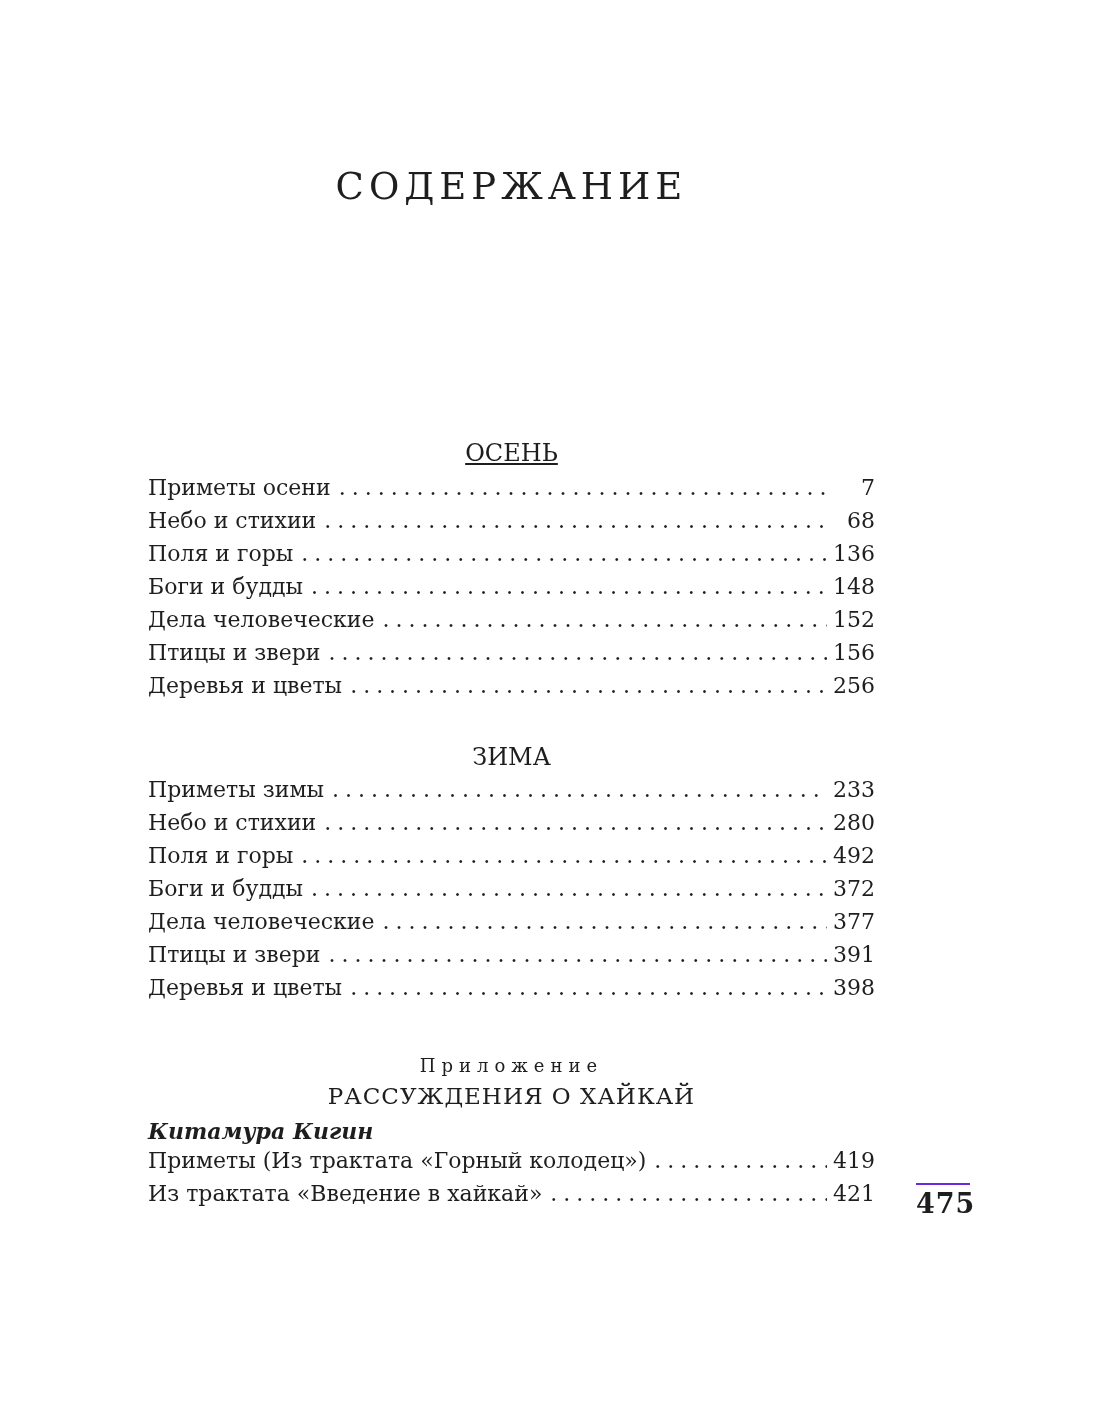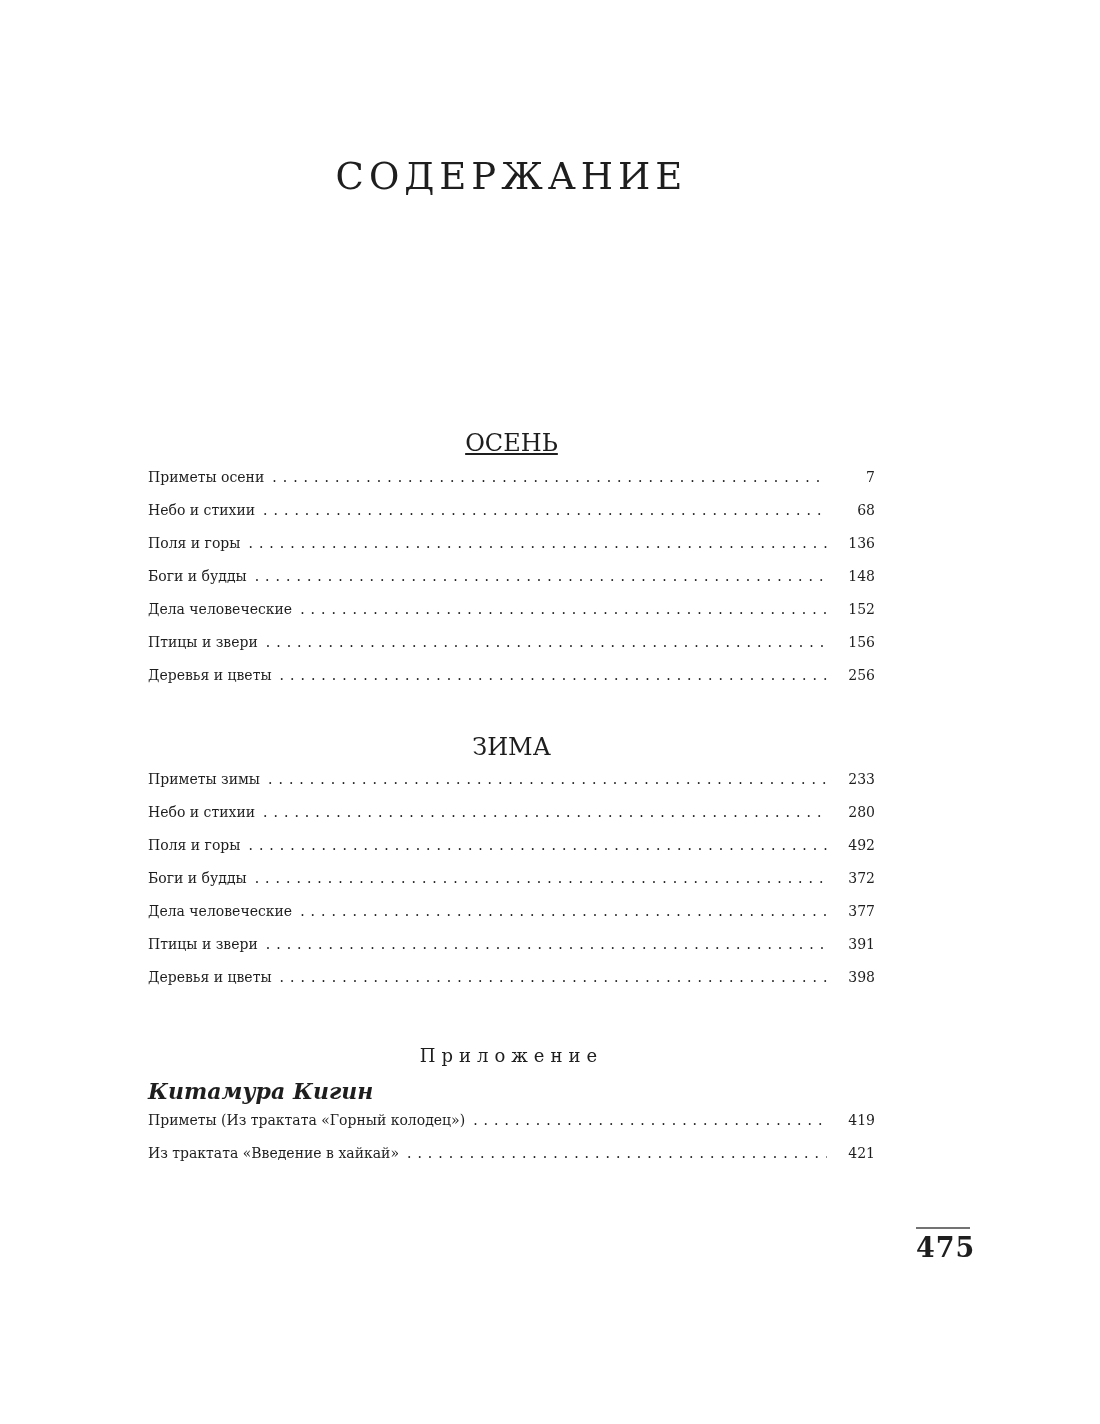--- a/index.html
+++ b/index.html
@@ -8,21 +8,21 @@
     width: 1100px;
     height: 1424px;
     background: #ffffff;
     font-family: "DejaVu Serif", "Liberation Serif", serif;
     color: #1e1e1e;
     overflow: hidden;
   }
   .content {
     position: absolute;
     left: 148px;
-    top: 6px;
+    top: 16px;
     width: 727px;
   }
   .title {
     margin: 148px 0 0 0;
     font-size: 37px;
     line-height: 46px;
     font-weight: normal;
     letter-spacing: 5px;
     text-align: center;
     white-space: nowrap;
@@ -32,21 +32,21 @@
     line-height: 28px;
     font-weight: normal;
     text-align: center;
     margin: 0;
   }
   .sec-heading.autumn { margin-top: 229px; margin-bottom: 4px; text-decoration: underline; }
   .sec-heading.winter { margin-top: 41px; margin-bottom: 2px; }
   .toc-row {
     display: flex;
     align-items: baseline;
-    font-size: 14px;
+    font-size: 22px;
     line-height: 33px;
   }
   .toc-label { flex: 0 0 auto; white-space: nowrap; }
   .leader {
     flex: 1 1 auto;
     overflow: hidden;
     white-space: nowrap;
     margin: 0 2px 0 8px;
   }
   .leader::after {
@@ -80,27 +80,26 @@
     line-height: 26px;
     font-weight: bold;
   }
   .author.first { margin-top: 9px; }
   .author.second { margin-top: 11px; }
   .folio {
     position: absolute;
     left: 916px;
     top: 1183px;
     width: 54px;
-    border-top: 2px solid #737373;
+    border-top: 2px solid #6d28d9;
     padding-top: 3px;
     text-align: center;
     font-size: 27px;
     font-weight: bold;
     letter-spacing: 1px;
-    margin-top: 44px;
   }
 </style>
 </head>
 <body>
 
 <div class="page">
   <div class="content">
 
     <h1 class="title">СОДЕРЖАНИЕ</h1>
 
@@ -174,20 +173,21 @@
       <span class="leader"></span>
       <span class="pg">391</span>
     </div>
     <div class="toc-row">
       <span class="toc-label">Деревья и цветы</span>
       <span class="leader"></span>
       <span class="pg">398</span>
     </div>
 
     <div class="kicker">Приложение</div>
+    <h2 class="app-heading">РАССУЖДЕНИЯ О ХАЙКАЙ</h2>
 
     <div class="author first">Китамура Кигин</div>
     <div class="toc-row">
       <span class="toc-label">Приметы (Из трактата «Горный колодец»)</span>
       <span class="leader"></span>
       <span class="pg">419</span>
     </div>
 
     <div class="toc-row">
       <span class="toc-label">Из трактата «Введение в хайкай»</span>

